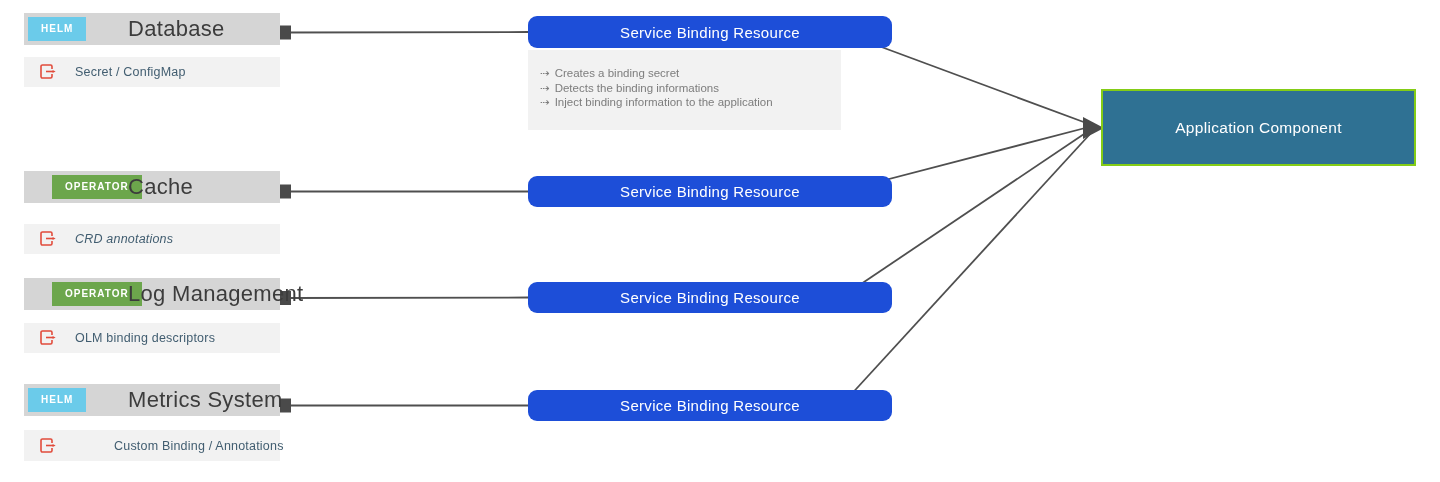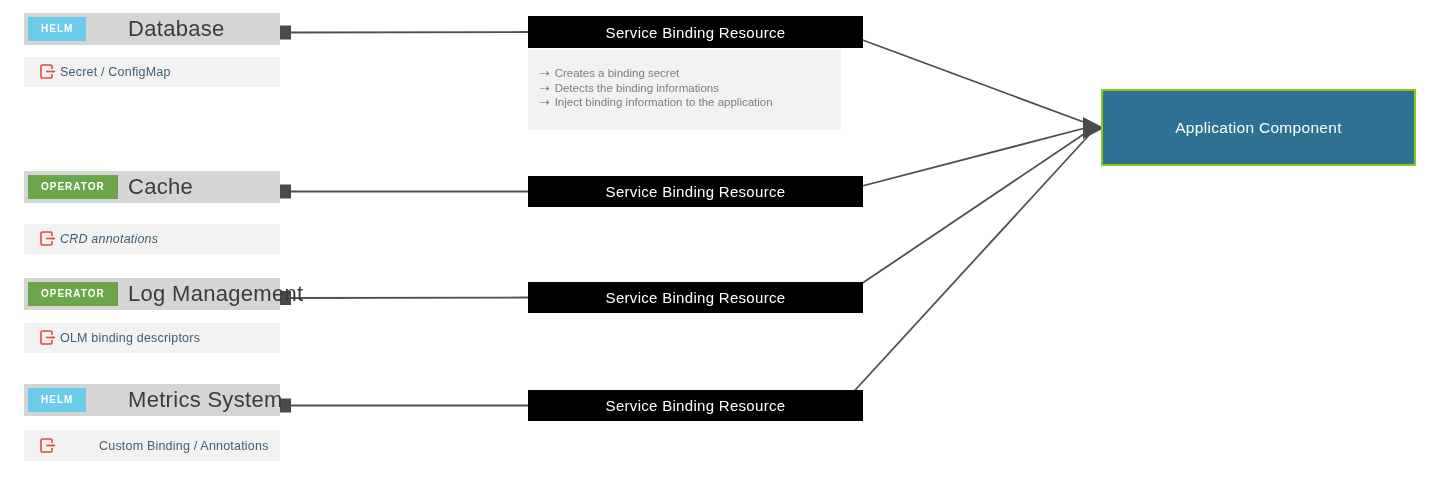--- a/index.html
+++ b/index.html
@@ -17,38 +17,38 @@
     position:absolute;left:24px;width:256px;height:32px;
     background:#d5d5d5;
   }
   .badge{
     position:absolute;left:4px;top:50%;transform:translateY(-50%);
     height:24px;line-height:24px;padding:0 13px;
     font-size:10px;font-weight:bold;letter-spacing:1px;color:#ffffff;
     text-align:center;
   }
   .badge.helm{background:#6bcbea;}
-  .badge.operator{background:#6ca64c;}
+  .badge.operator{background:#6ca64c;margin-left:24px;}
   .svc-title{
     position:absolute;left:104px;top:50%;transform:translateY(-50%);
     font-size:22px;color:#3c3c3c;letter-spacing:0.3px;white-space:nowrap;
   }
   .svc-sub{
     position:absolute;left:24px;width:256px;height:30px;
     background:#f2f2f2;display:flex;align-items:center;
   }
   .svc-sub .aicon{margin-left:14px;flex:0 0 auto;display:block;}
-  .svc-sub .atext{margin-left:2px;font-size:12.5px;color:#415d70;letter-spacing:0.2px;white-space:nowrap;}
+  .svc-sub .atext{margin-left:17px;font-size:12.5px;color:#415d70;letter-spacing:0.2px;white-space:nowrap;}
 
   
   .sbr{
-    position:absolute;left:528px;width:335px;
-    background:#000000;color:#ffffff;
+    position:absolute;left:528px;width:364px;
+    background:#1d4ed8;color:#ffffff;
     display:flex;align-items:center;justify-content:center;
-    font-size:15px;letter-spacing:0.3px;
+    font-size:15px;letter-spacing:0.3px;border-radius:9px;
   }
   .notebox{
     position:absolute;left:528px;top:50px;width:313px;height:80px;
     background:#f2f2f2;box-sizing:border-box;padding:16px 0 0 12px;
   }
   .noterow{font-size:11.5px;color:#7d7d7d;line-height:14.5px;white-space:nowrap;}
   .noterow .bullet{margin-right:5px;color:#7d7d7d;}
 
   
   .appbox{

